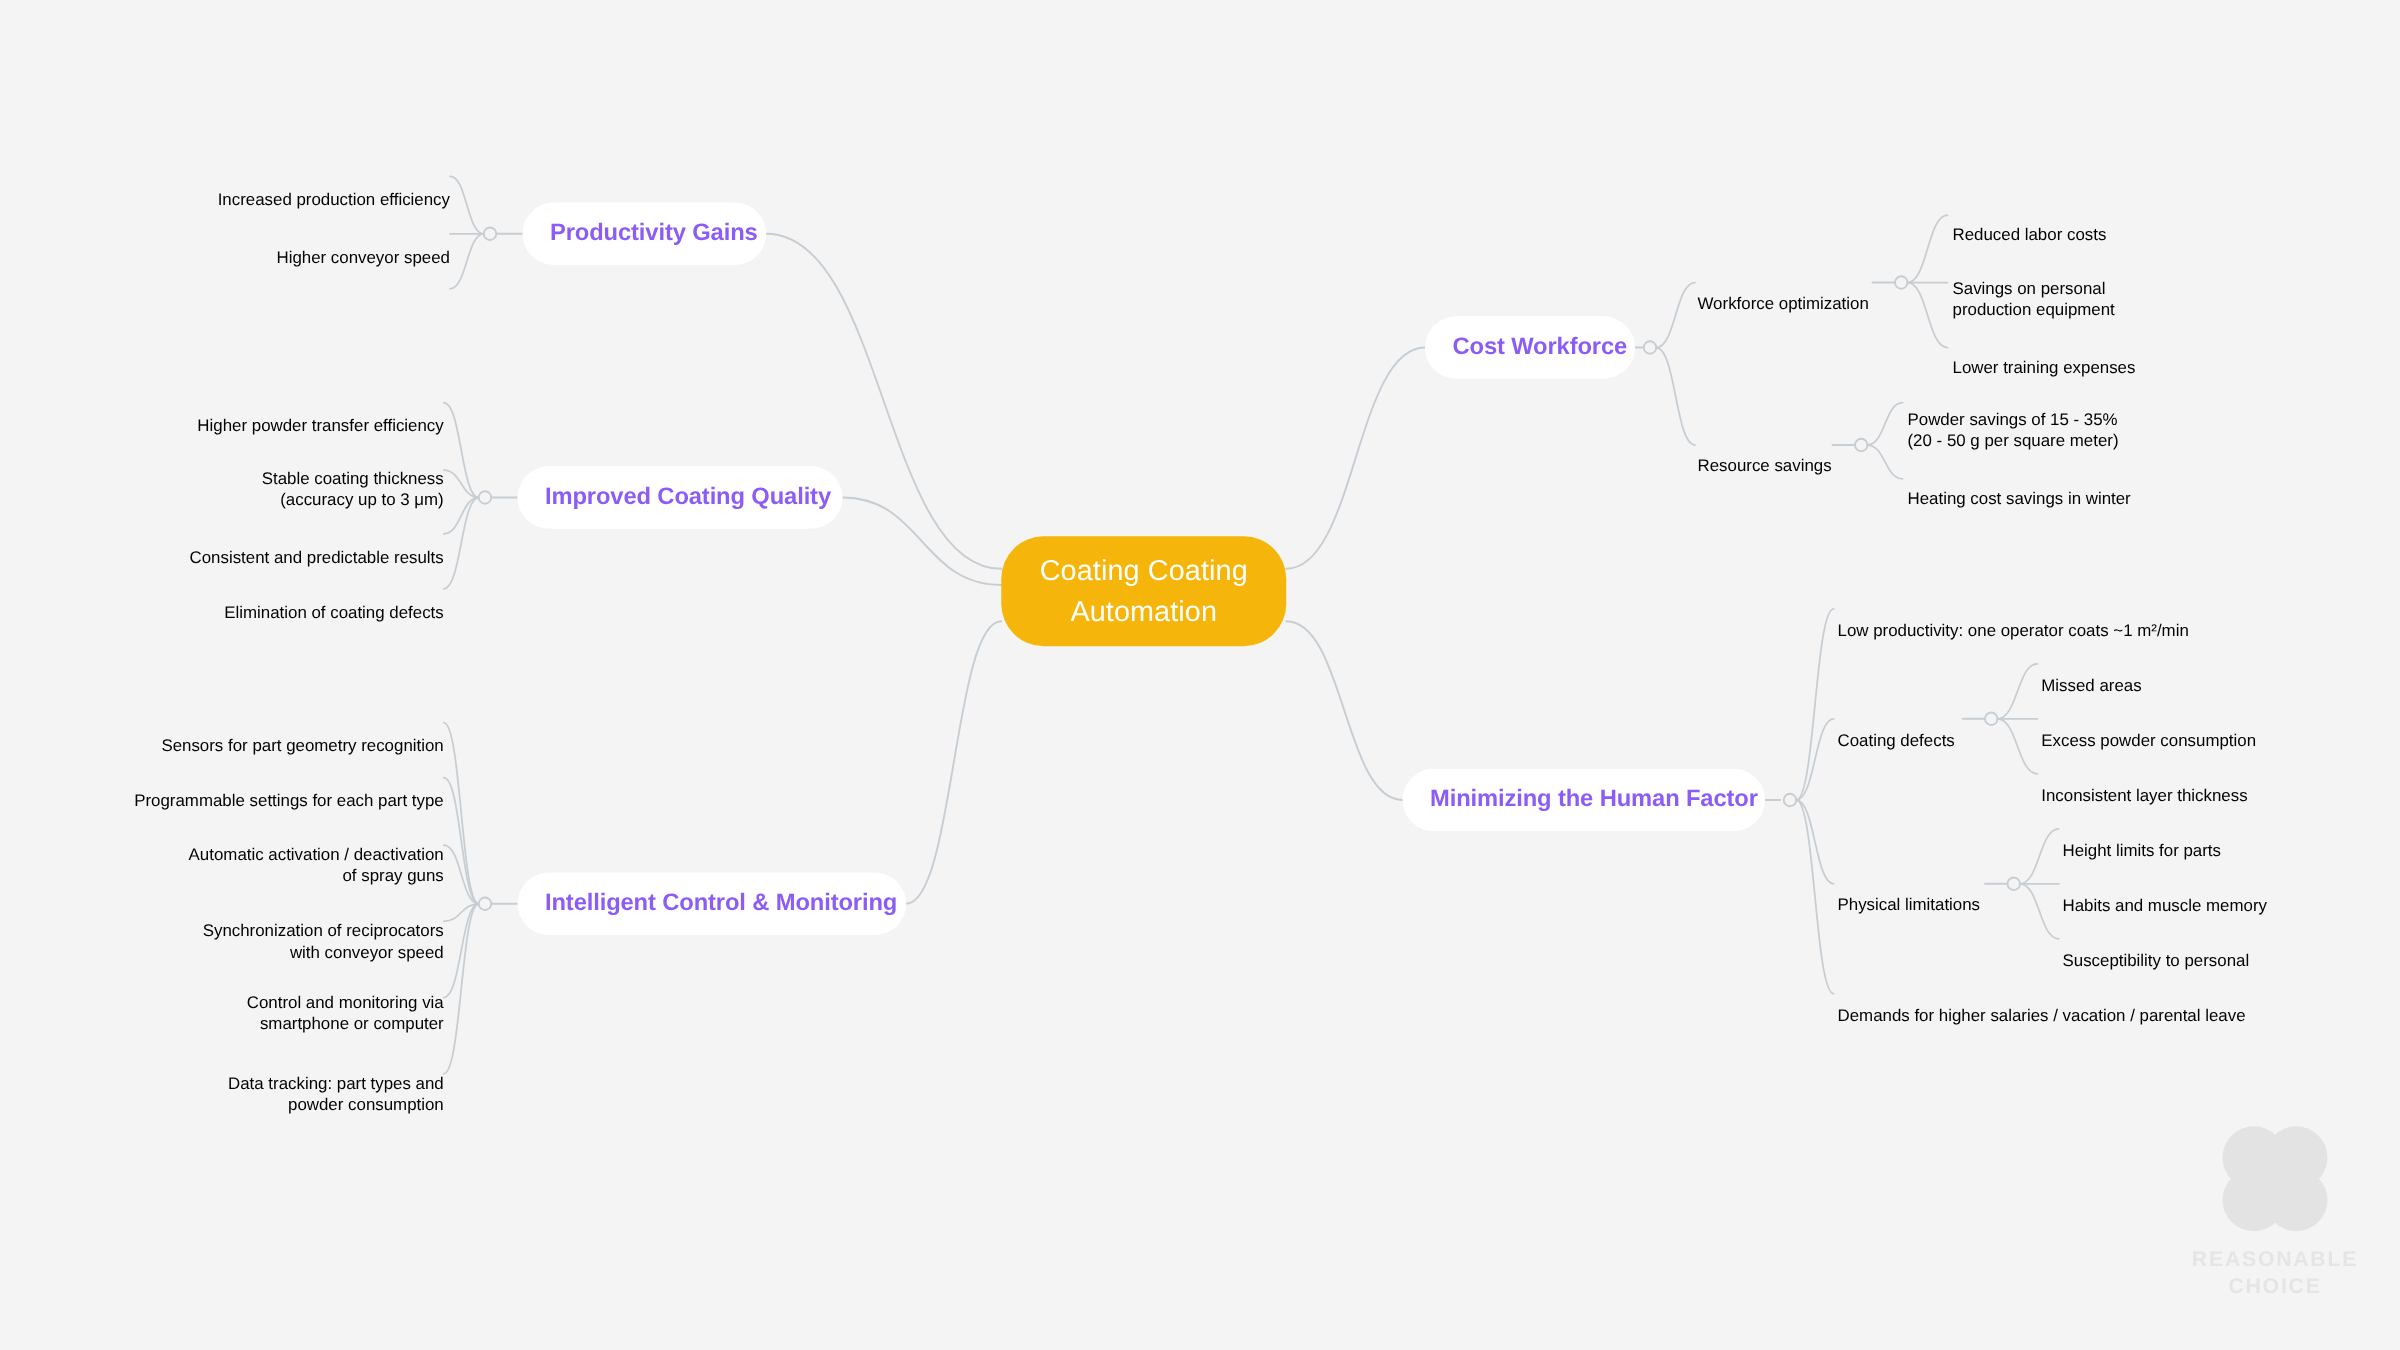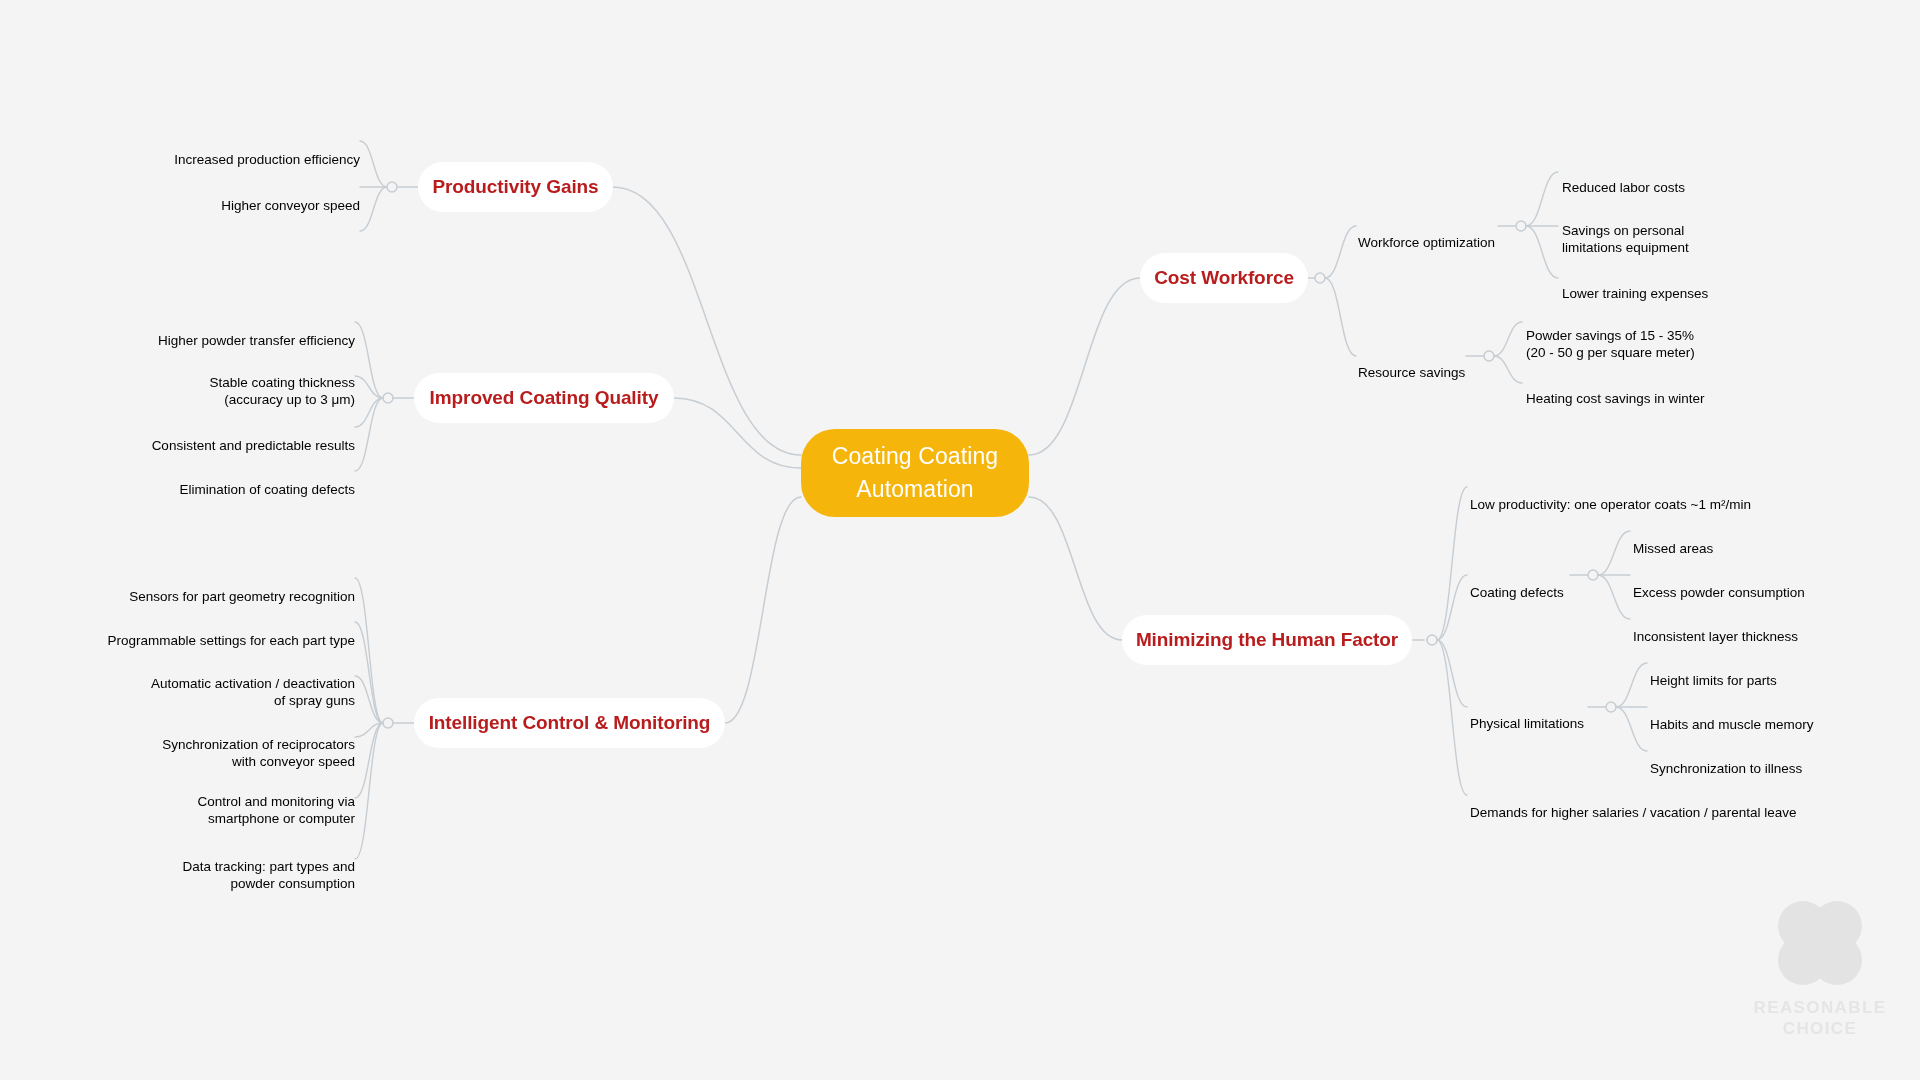--- a/index.html
+++ b/index.html
@@ -39,23 +39,22 @@
     letter-spacing: 0.1px;
     padding: 0 14px;
     box-sizing: border-box;
   }
 
   
   .pill {
     position: absolute;
     display: flex;
     align-items: center;
-    justify-content: center;
     background: #ffffff;
-    color: #b91c1c;
+    color: #8b5cf6;
     border-radius: 28px;
     font-size: 19px;
     font-weight: bold;
     letter-spacing: -0.1px;
     white-space: nowrap;
     box-sizing: border-box;
     padding: 0 22px;
     height: 50px;
   }
 
@@ -229,21 +228,21 @@
     <span>Cost Workforce</span>
   </div>
   <div class="tnode l-align" style="left:1358px; top:217px; width:200px;">
     <span>Workforce optimization</span>
   </div>
   <div class="tnode l-align" style="left:1562px; top:162px; width:260px;">
     <span>Reduced labor costs</span>
   </div>
   <div class="tnode l-align" style="left:1562px; top:205px; width:260px;">
     <span>Savings on personal
-limitations equipment</span>
+production equipment</span>
   </div>
   <div class="tnode l-align" style="left:1562px; top:268px; width:260px;">
     <span>Lower training expenses</span>
   </div>
   <div class="tnode l-align" style="left:1358px; top:347px; width:200px;">
     <span>Resource savings</span>
   </div>
   <div class="tnode l-align" style="left:1526px; top:310px; width:290px;">
     <span>Powder savings of 15 - 35%
 (20 - 50 g per square meter)</span>
@@ -273,21 +272,21 @@
   <div class="tnode l-align" style="left:1470px; top:698px; width:180px;">
     <span>Physical limitations</span>
   </div>
   <div class="tnode l-align" style="left:1650px; top:655px; width:260px;">
     <span>Height limits for parts</span>
   </div>
   <div class="tnode l-align" style="left:1650px; top:699px; width:260px;">
     <span>Habits and muscle memory</span>
   </div>
   <div class="tnode l-align" style="left:1650px; top:743px; width:260px;">
-    <span>Synchronization to illness</span>
+    <span>Susceptibility to personal</span>
   </div>
   <div class="tnode l-align" style="left:1470px; top:787px; width:420px;">
     <span>Demands for higher salaries / vacation / parental leave</span>
   </div>
 
   <div class="watermark">
     <div class="wm-mark">
       <i class="tl"></i>
       <i class="tr"></i>
       <i class="bl"></i>

